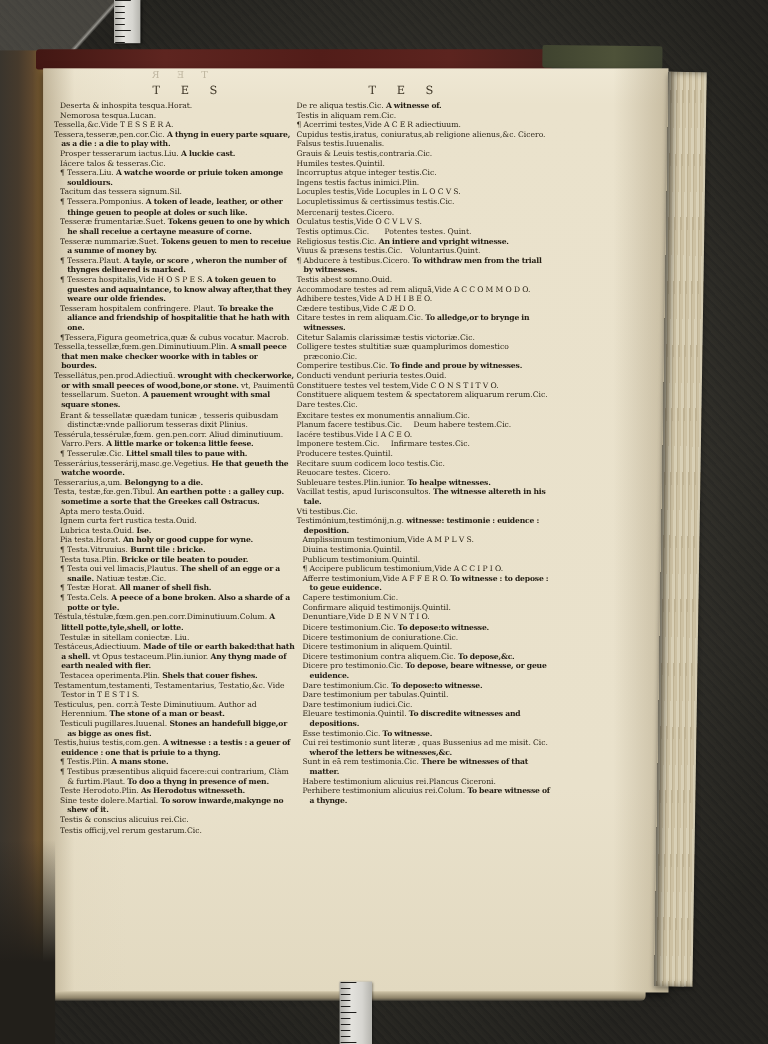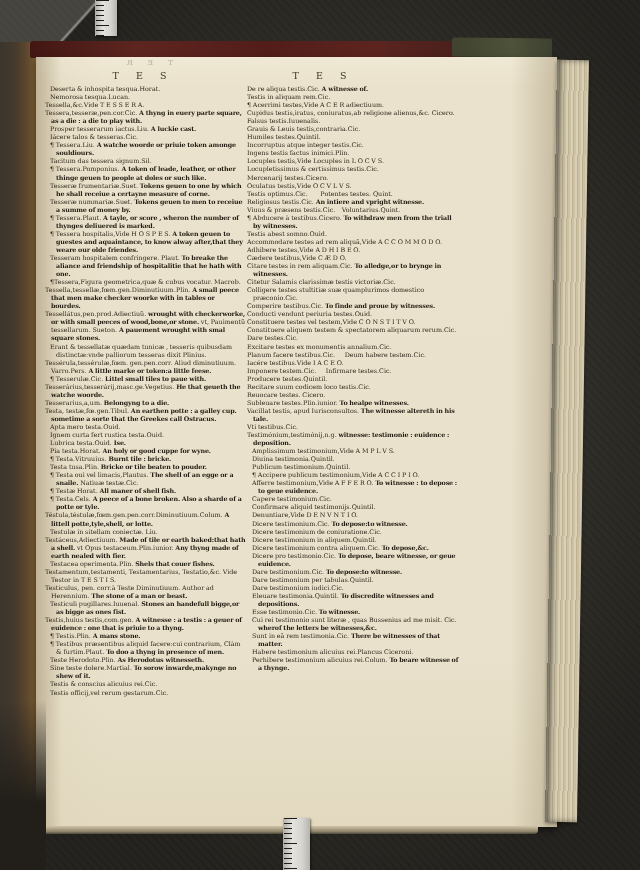--- a/index.html
+++ b/index.html
@@ -40,21 +40,21 @@
   }
   .page-bottom-edge { position:absolute; left:38px; top:826px; width:500px; height:8px;
     background:linear-gradient(180deg,#cfc4a7,#8f846a 70%, #4a463c); border-radius:0 0 4px 4px; }
 
   
   .fore-edge { position:absolute; left:551px; top:60px; width:32px; height:762px; transform:rotate(.9deg);
     background:repeating-linear-gradient(90deg,#d9d0b6 0 2px,#bfb293 2px 3px,#cdc1a3 3px 5px);
     box-shadow: 4px 0 6px rgba(0,0,0,.5) inset, 0 2px 4px rgba(0,0,0,.4); }
 
   
-  .running-head { position:absolute; width:90px; text-align:center; font-size:9.5px; letter-spacing:7px;
+  .running-head { position:absolute; width:90px; text-align:right; font-size:9.5px; letter-spacing:7px;
     color:#3c3425; }
   .rh-left { left:62px; top:13px; }
   .rh-right { left:242px; top:13px; }
   .ghost-head { position:absolute; left:66px; top:1px; width:90px; text-align:center; font-size:8px;
     letter-spacing:6px; color:#8e836b; opacity:.5; transform:scaleX(-1); }
 
   
   .col { position:absolute; top:28px; overflow:hidden; height:700px; }
   .col-left  { left:9px;  width:201px; }
   .col-right { left:211px; width:213px; }

